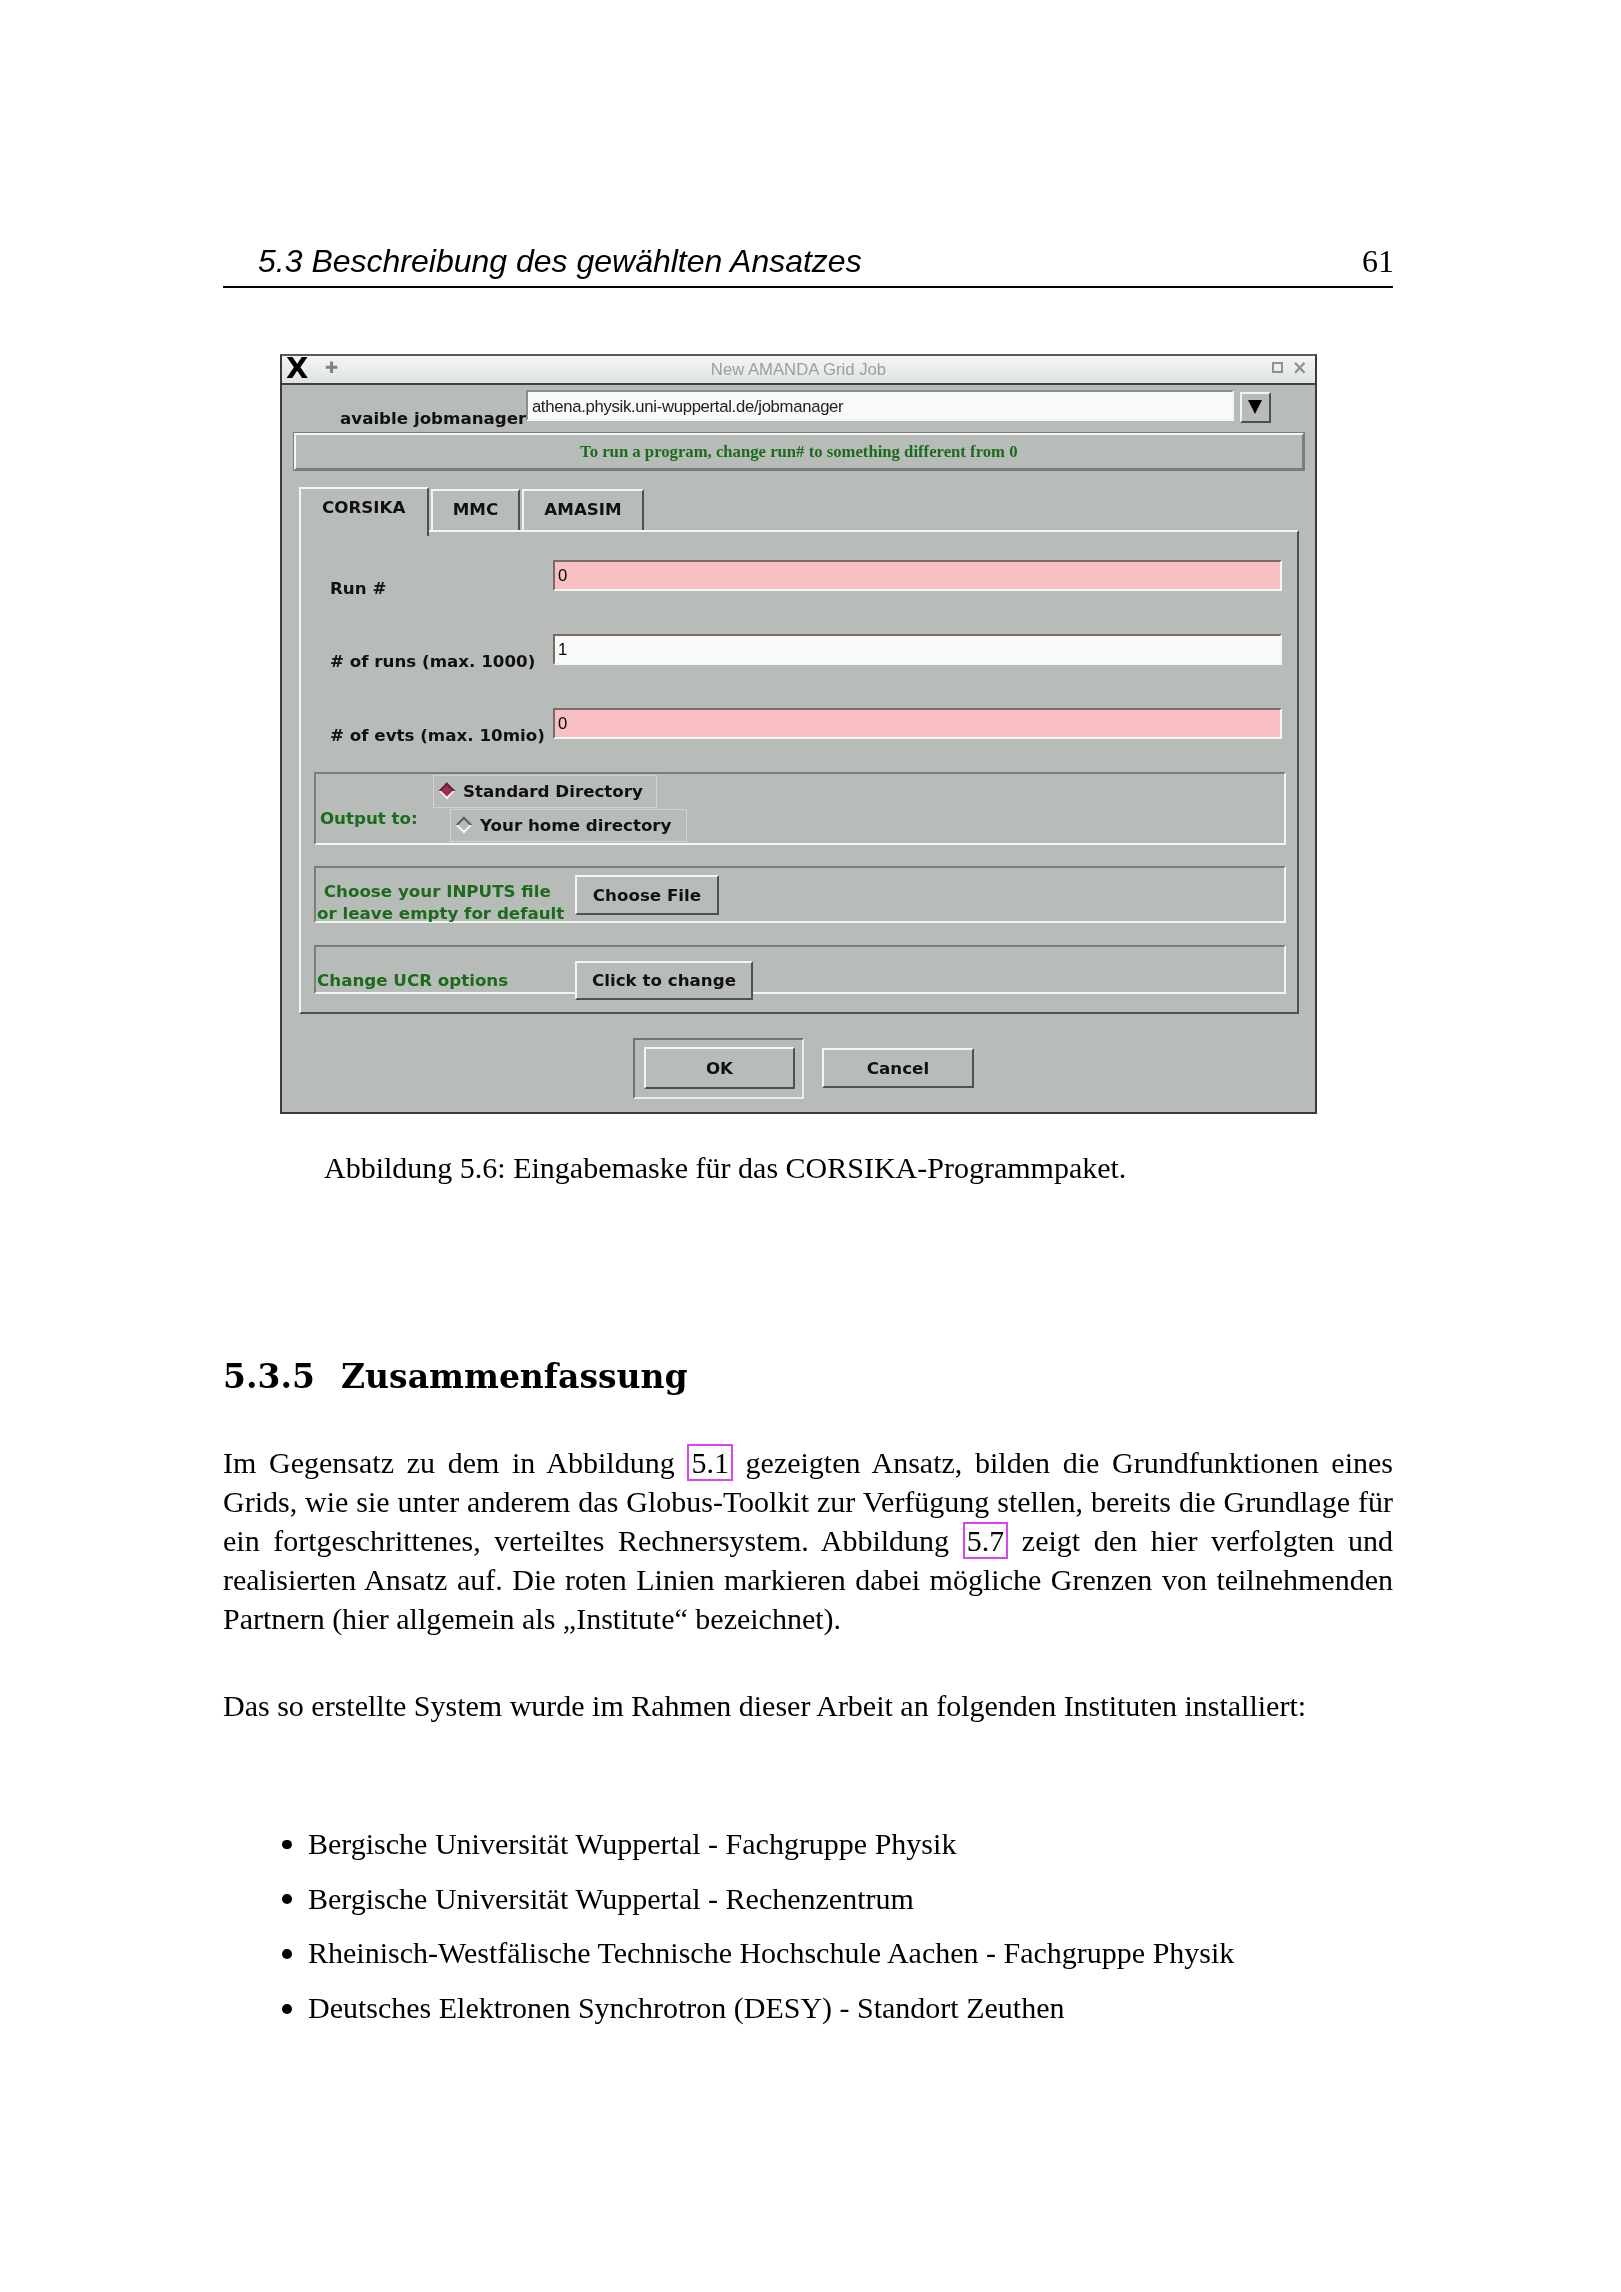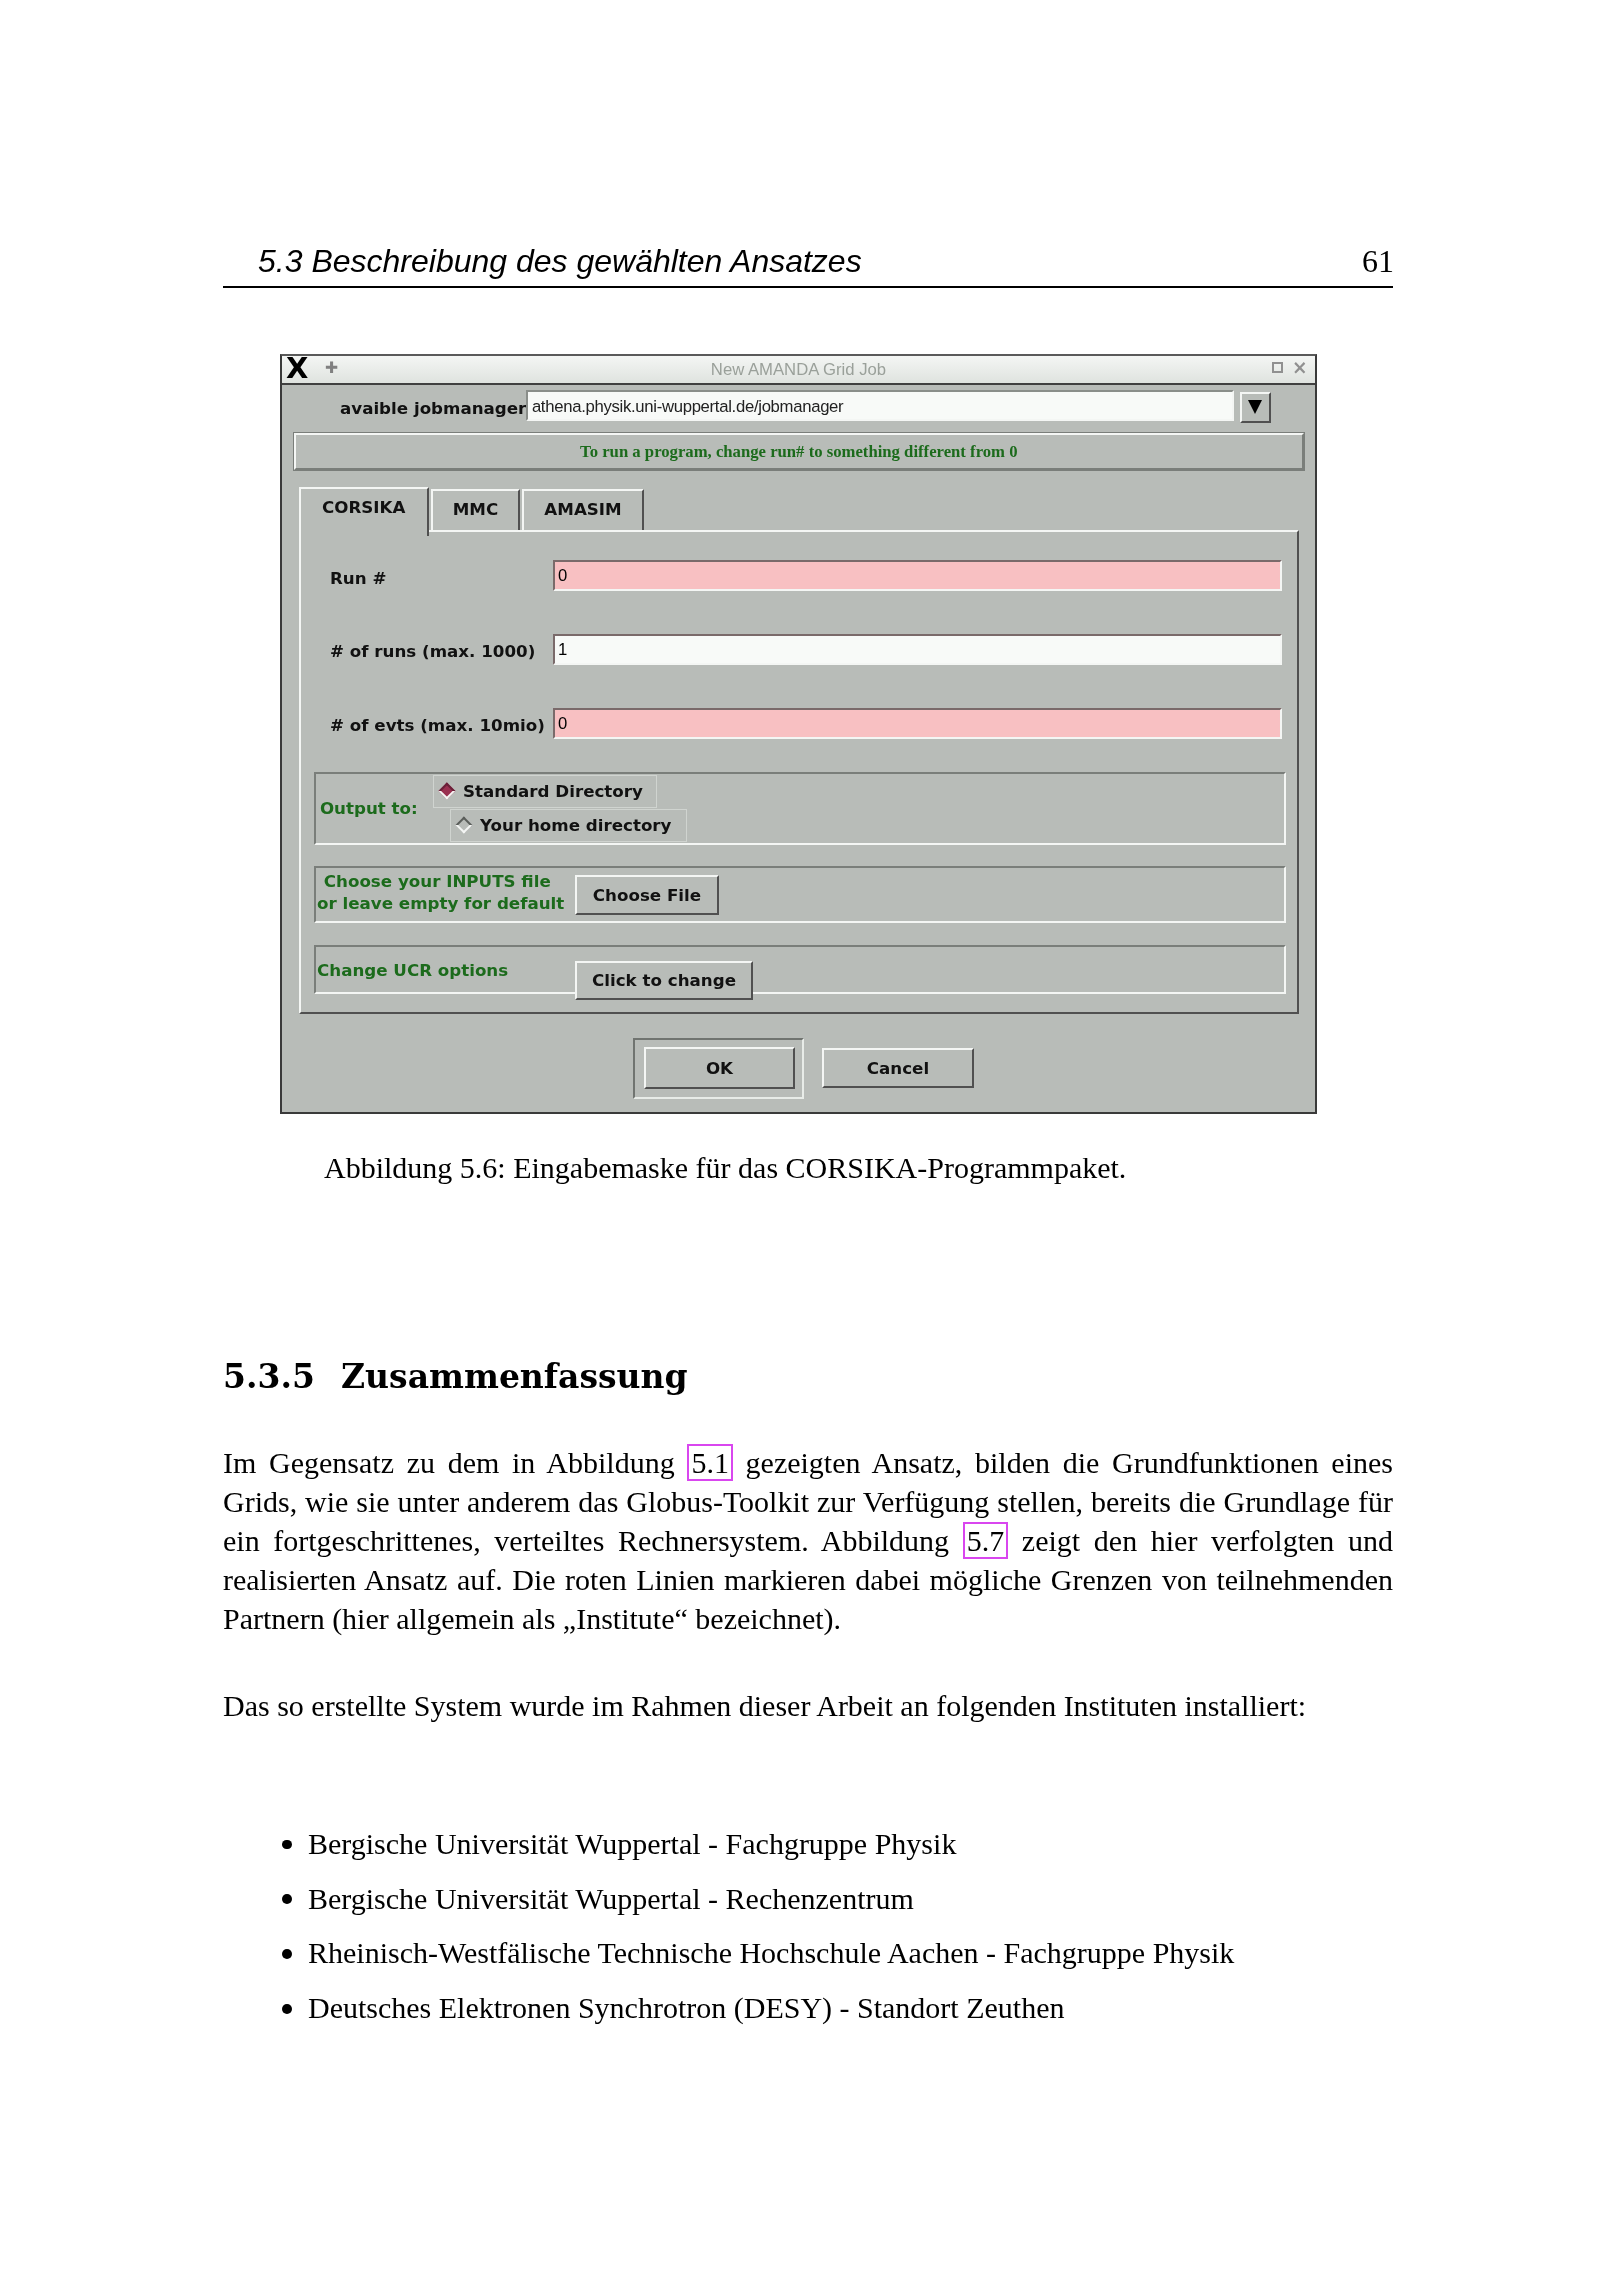--- a/index.html
+++ b/index.html
@@ -13,21 +13,21 @@
 
   
   .win { left:280px; top:354px; width:1037px; height:760px; background:#b8bcb8; border:2px solid #3a3a3a; border-top-color:#5a5a5a; box-sizing:border-box; font-family:"DejaVu Sans", sans-serif; }
   .titlebar { left:0; top:0; width:1033px; height:26.5px; background:linear-gradient(#f4f6f4,#dfe3df); border-bottom:2px solid #404040; }
   .tb-x { left:3.9px; top:-3.9px; font-size:29px; font-weight:bold; font-family:"DejaVu Sans", sans-serif; color:#000; line-height:33px; }
   .tb-pin { left:43px; top:2px; font-size:15.7px; color:#808080; }
   .tb-title { left:0; width:1033px; top:3.9px; text-align:center; font-size:16.7px; color:#9aa09a; font-family:"Liberation Sans Narrow","Liberation Sans", sans-serif; }
   .tb-max { left:990px; top:5.9px; width:10.8px; height:10.8px; border:2px solid #909090; box-sizing:border-box; }
   .tb-close { left:1010px; top:1px; font-size:18.6px; color:#909090; font-weight:bold; }
 
-  .lbl { font-size:16.7px; font-weight:bold; white-space:nowrap; color:#111; }
+  .lbl { font-size:16.7px; font-weight:bold; white-space:nowrap; color:#111;margin-top:10px; }
   .green { color:#1c6b1c; }
 
   .combo { left:244px; top:34px; width:708px; height:31px; background:#f8faf8; border:2px solid; border-color:#8a8e8a #f4f6f4 #f4f6f4 #8a8e8a; box-sizing:border-box; font-size:16.7px; padding:4.9px 3.9px; font-family:"Liberation Sans", sans-serif; color:#222; letter-spacing:-0.3px; }
   .combo-btn { left:958px; top:36px; width:31px; height:31px; background:#b8bcb8; border:2px solid; border-color:#f4f6f4 #505050 #505050 #f4f6f4; box-sizing:border-box; }
   .combo-btn span { position:absolute; left:5.9px; top:5.9px; width:0; height:0; border-left:7.8px solid transparent; border-right:7.8px solid transparent; border-top:14.7px solid #000; }
 
   .info-box { left:11.8px; top:77px; width:1010px; height:37px; border:2px solid; border-color:#f4f6f4 #7a7e7a #7a7e7a #f4f6f4; box-sizing:border-box; outline:1px solid #7a7e7a;font-family:Liberation Serif, serif; }
   .info-text { left:0; width:1006px; top:6.9px; text-align:center; font-size:16.7px; font-weight:bold; }
 
   .tab { height:43px; top:133px; background:#b8bcb8; border:2px solid; border-color:#f4f6f4 #505050 transparent #f4f6f4; box-sizing:border-box; font-size:16.7px; font-weight:bold; text-align:center; line-height:37px; color:#111; }

